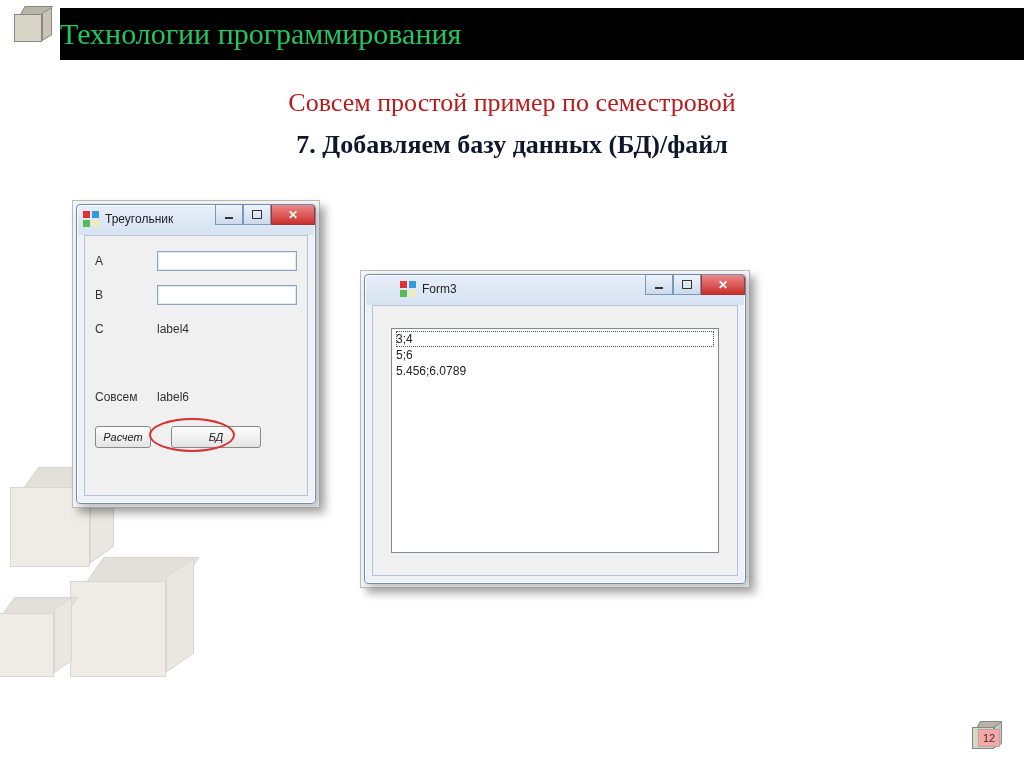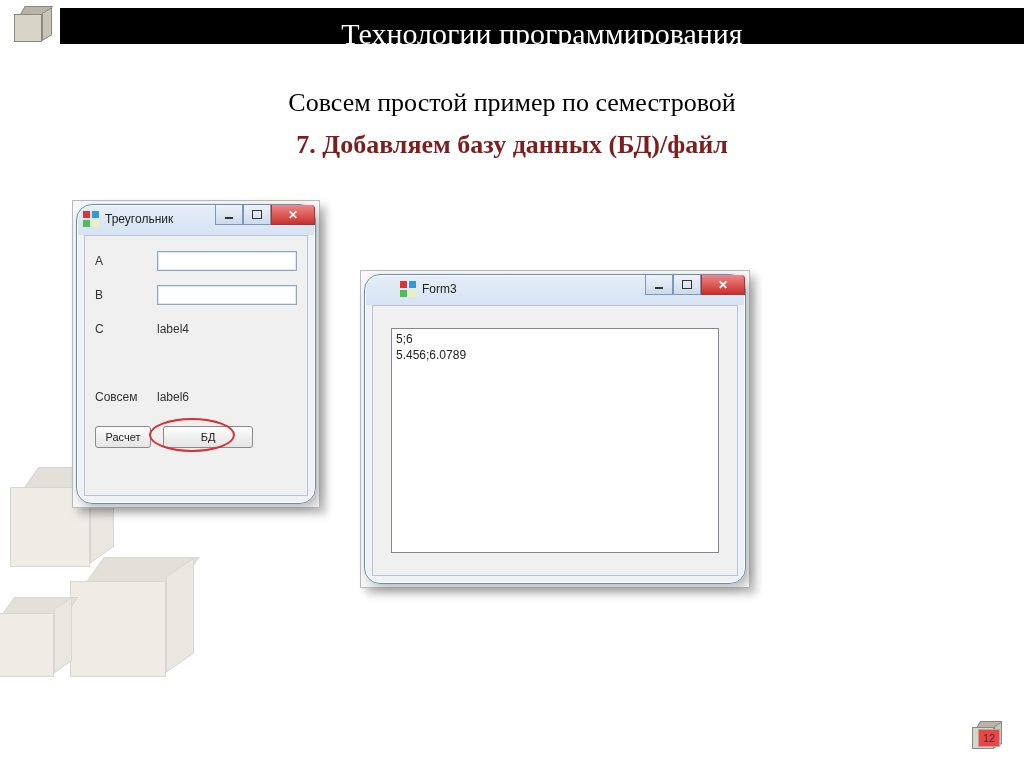--- a/index.html
+++ b/index.html
@@ -12,26 +12,26 @@
     position: relative;
     overflow: hidden;
   }
 
   
   .title-bar {
     position: absolute;
     top: 8px;
     left: 60px;
     right: 0;
-    height: 36px;
+    height: 52px;
     background: #000000;
-    color: #ffffff;
+    color: #22c55e;
     font-size: 30px;
     line-height: 52px;
-    text-align: center;
+    text-align: left;
     font-family: "Times New Roman", serif;
   }
   .cube-tl {
     position: absolute;
     top: 6px;
     left: 14px;
     width: 44px;
     height: 44px;
   }
   .cube-br {
@@ -75,53 +75,53 @@
   .bc3 .a { left:18px; top:0; width:64px; height:18px; transform:skewX(-35deg); background:#d0ccc0;}
   .bc3 .b { left:0; top:16px; width:64px; height:64px; }
   .bc3 .c { left:64px; top:6px; width:18px; height:64px; transform:skewY(-35deg); background:#dcd8cc;}
 
   .pagenum {
     position: absolute;
     bottom: 20px;
     right: 24px;
     width: 22px;
     height: 18px;
-    background: #ef4444;
+    background: #fca5a5;
     border: 1px solid #aaa;
     font-size: 11px;
     text-align: center;
     line-height: 17px;
     color: #333;
   }
 
   .subtitle1 {
     position: absolute;
     top: 88px;
     left: 0; right: 0;
     text-align: center;
-    color: #000000;
+    color: #b91c1c;
     font-size: 26px;
     font-family: "Times New Roman", serif;
   }
   .subtitle2 {
     position: absolute;
     top: 130px;
     left: 0; right: 0;
     text-align: center;
-    color: #7f1d1d;
+    color: #0f172a;
     font-size: 26px;
     font-weight: bold;
     font-family: "Times New Roman", serif;
   }
 
   
   .win7 {
     position: absolute;
     border: 1px solid #6a8db8;
-    border-radius: 16px;
+    border-radius: 4px;
     background: linear-gradient(#e6eef9, #d6e3f2 30px, #eef1f6 30px, #eef1f6);
     box-shadow: 0 0 0 1px #ffffff inset, 4px 4px 10px rgba(0,0,0,0.25);
   }
   .win7 .titlebar {
     height: 28px;
     display: flex;
     align-items: center;
     padding: 0 6px;
     font-size: 12px;
     color: #222;
@@ -296,21 +296,21 @@
         <div class="tbox"></div>
       </div>
       <div class="row" style="top:82px;">
         <span class="lbl">C</span>
         <span>label4</span>
       </div>
       <div class="row" style="top:150px;">
         <span class="lbl">Совсем</span>
         <span>label6</span>
       </div>
-      <div class="row" style="top:190px; gap:12px;">
+      <div class="row" style="top:190px; gap:20px;font-style:italic;">
         <span class="btn7" style="width:56px;">Расчет</span>
         <span class="btn7" style="width:90px;">БД</span>
       </div>
       <div class="circle-mark" style="left:64px; top:182px; width:86px; height:34px;"></div>
     </div>
   </div>
 </div>
 
 <div class="shot-shadow shot2">
   <div class="win7 form3" style="position:relative; left:0; top:0; width:100%; height:100%;">
@@ -318,18 +318,19 @@
       <span class="app-icon"></span>
       <span>Form3</span>
       <div class="ctrls">
         <div class="ctrl min"></div>
         <div class="ctrl max"></div>
         <div class="ctrl close"></div>
       </div>
     </div>
     <div class="client">
       <div class="listbox">
+        <span class="sel">3;4</span>
         <span>5;6</span><br>
         <span>5.456;6.0789</span>
       </div>
     </div>
   </div>
 </div>
 
 </body></html>

